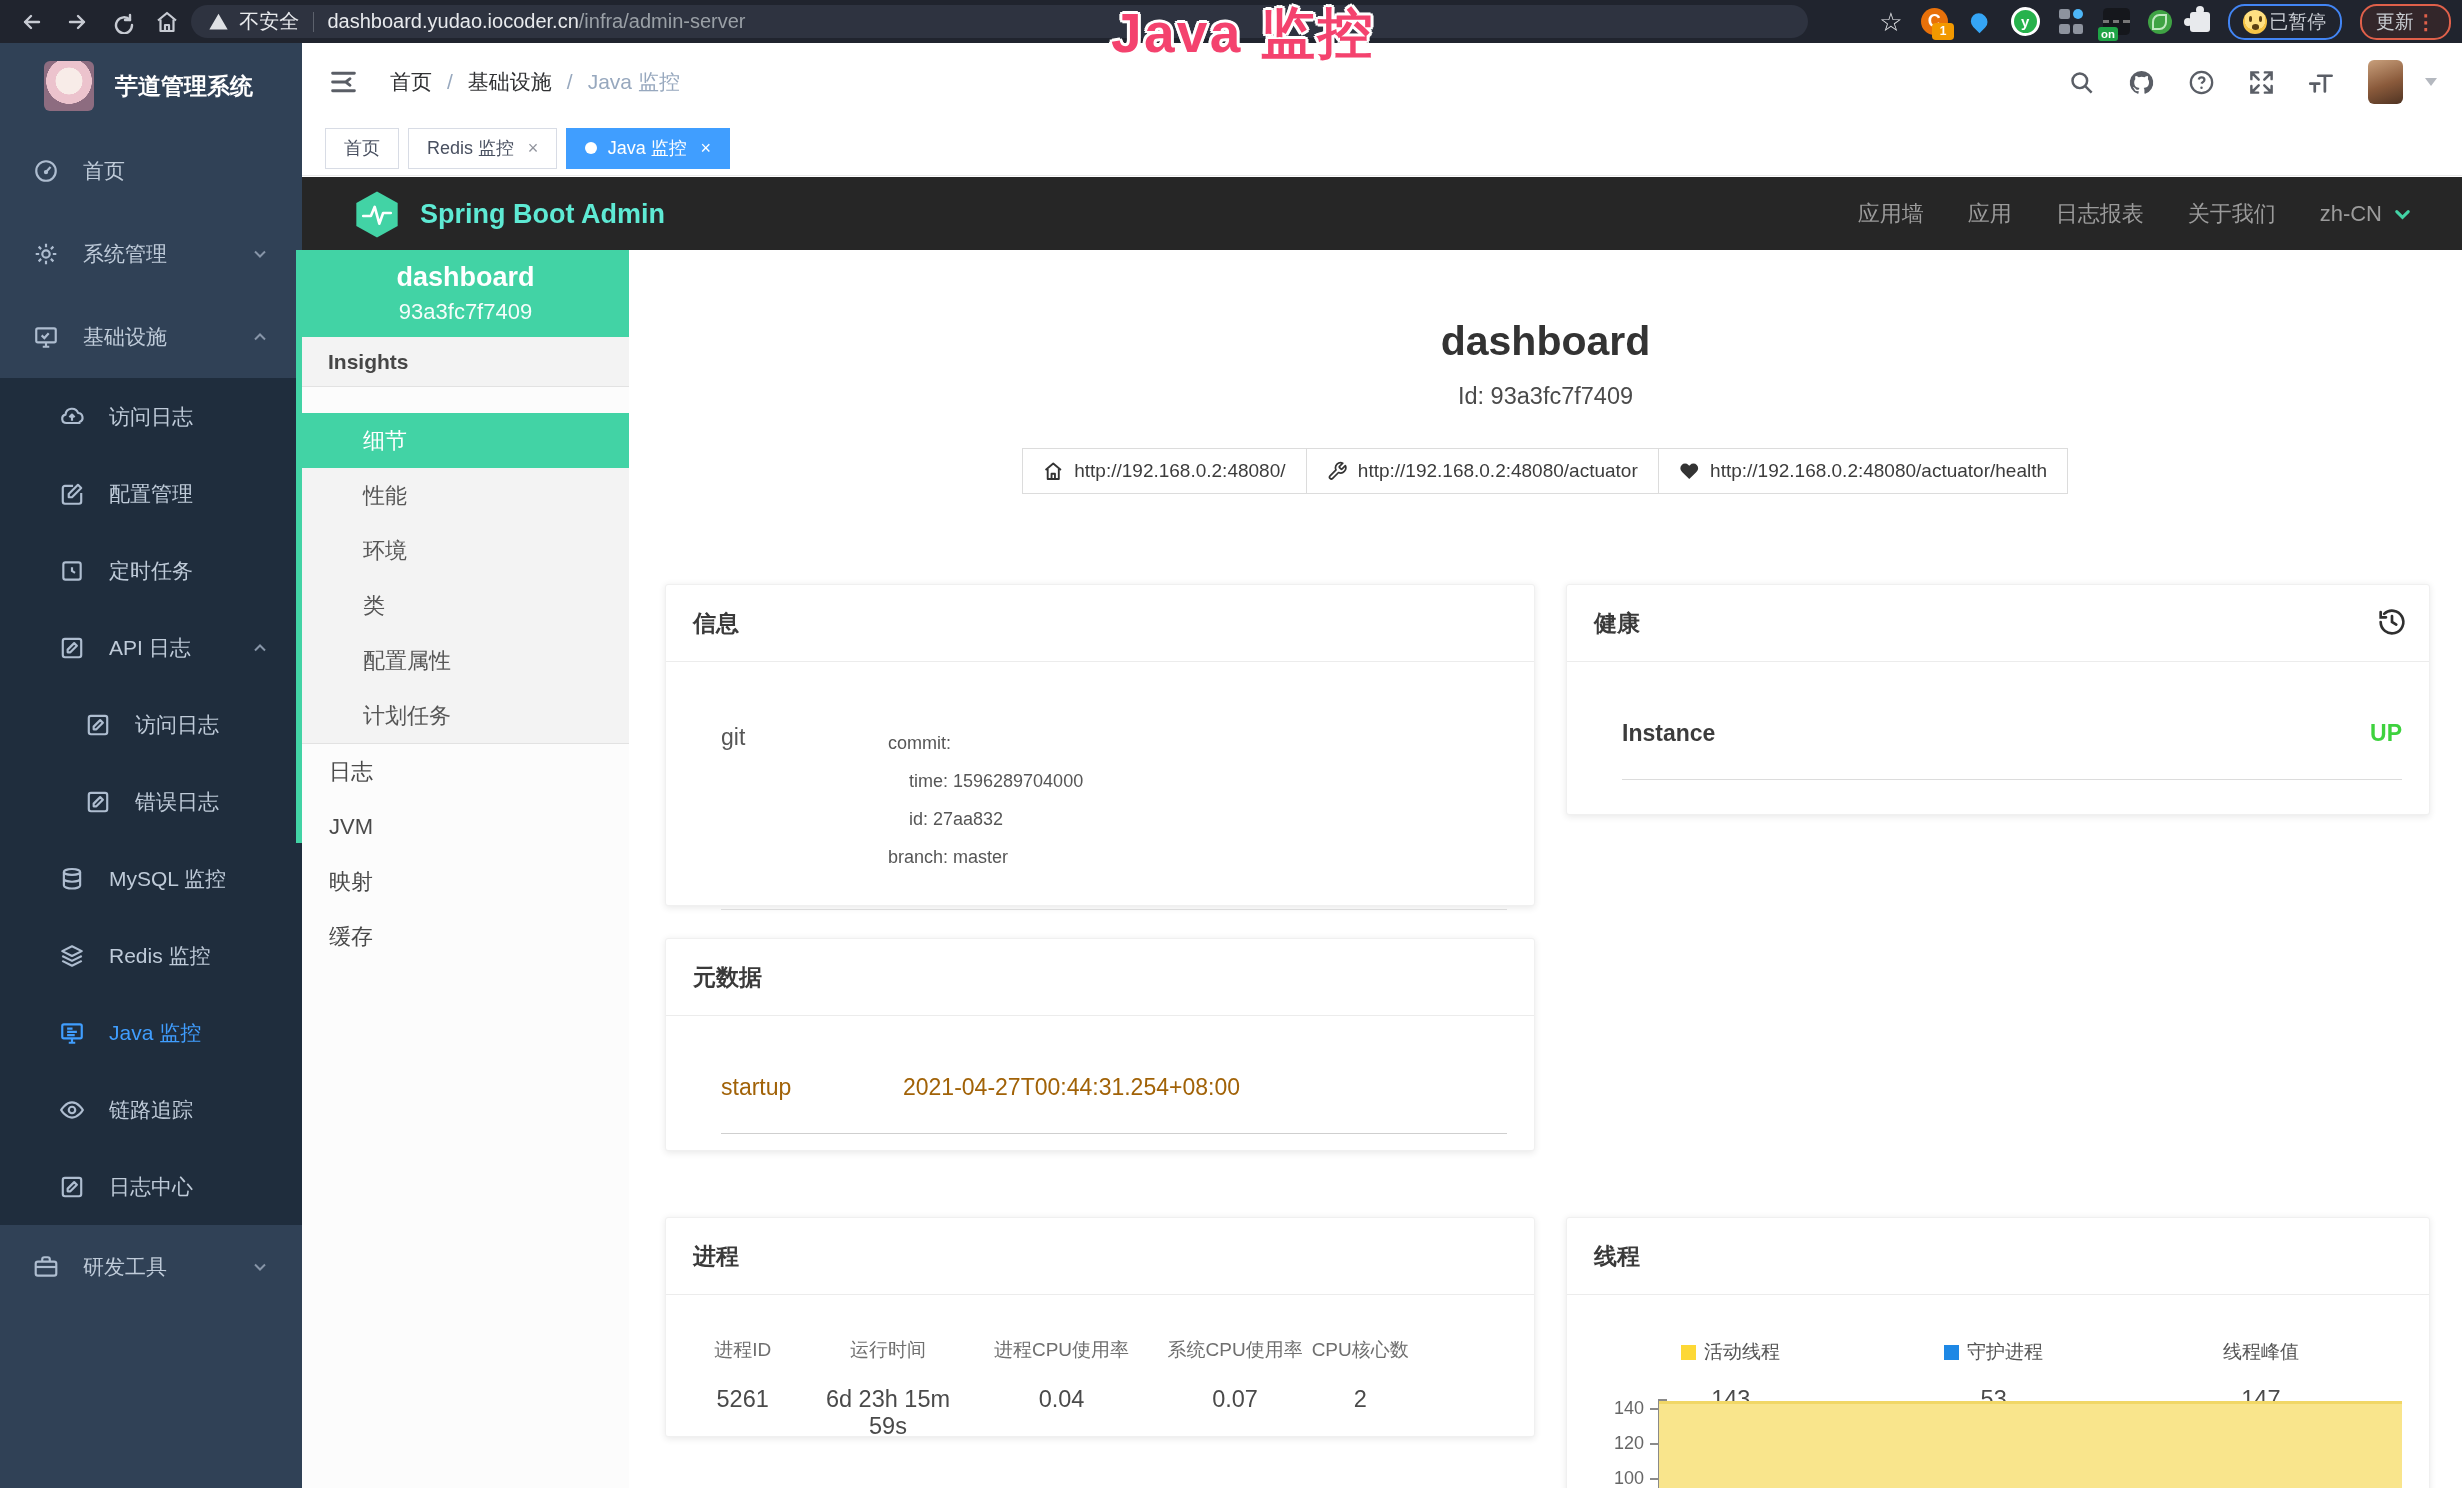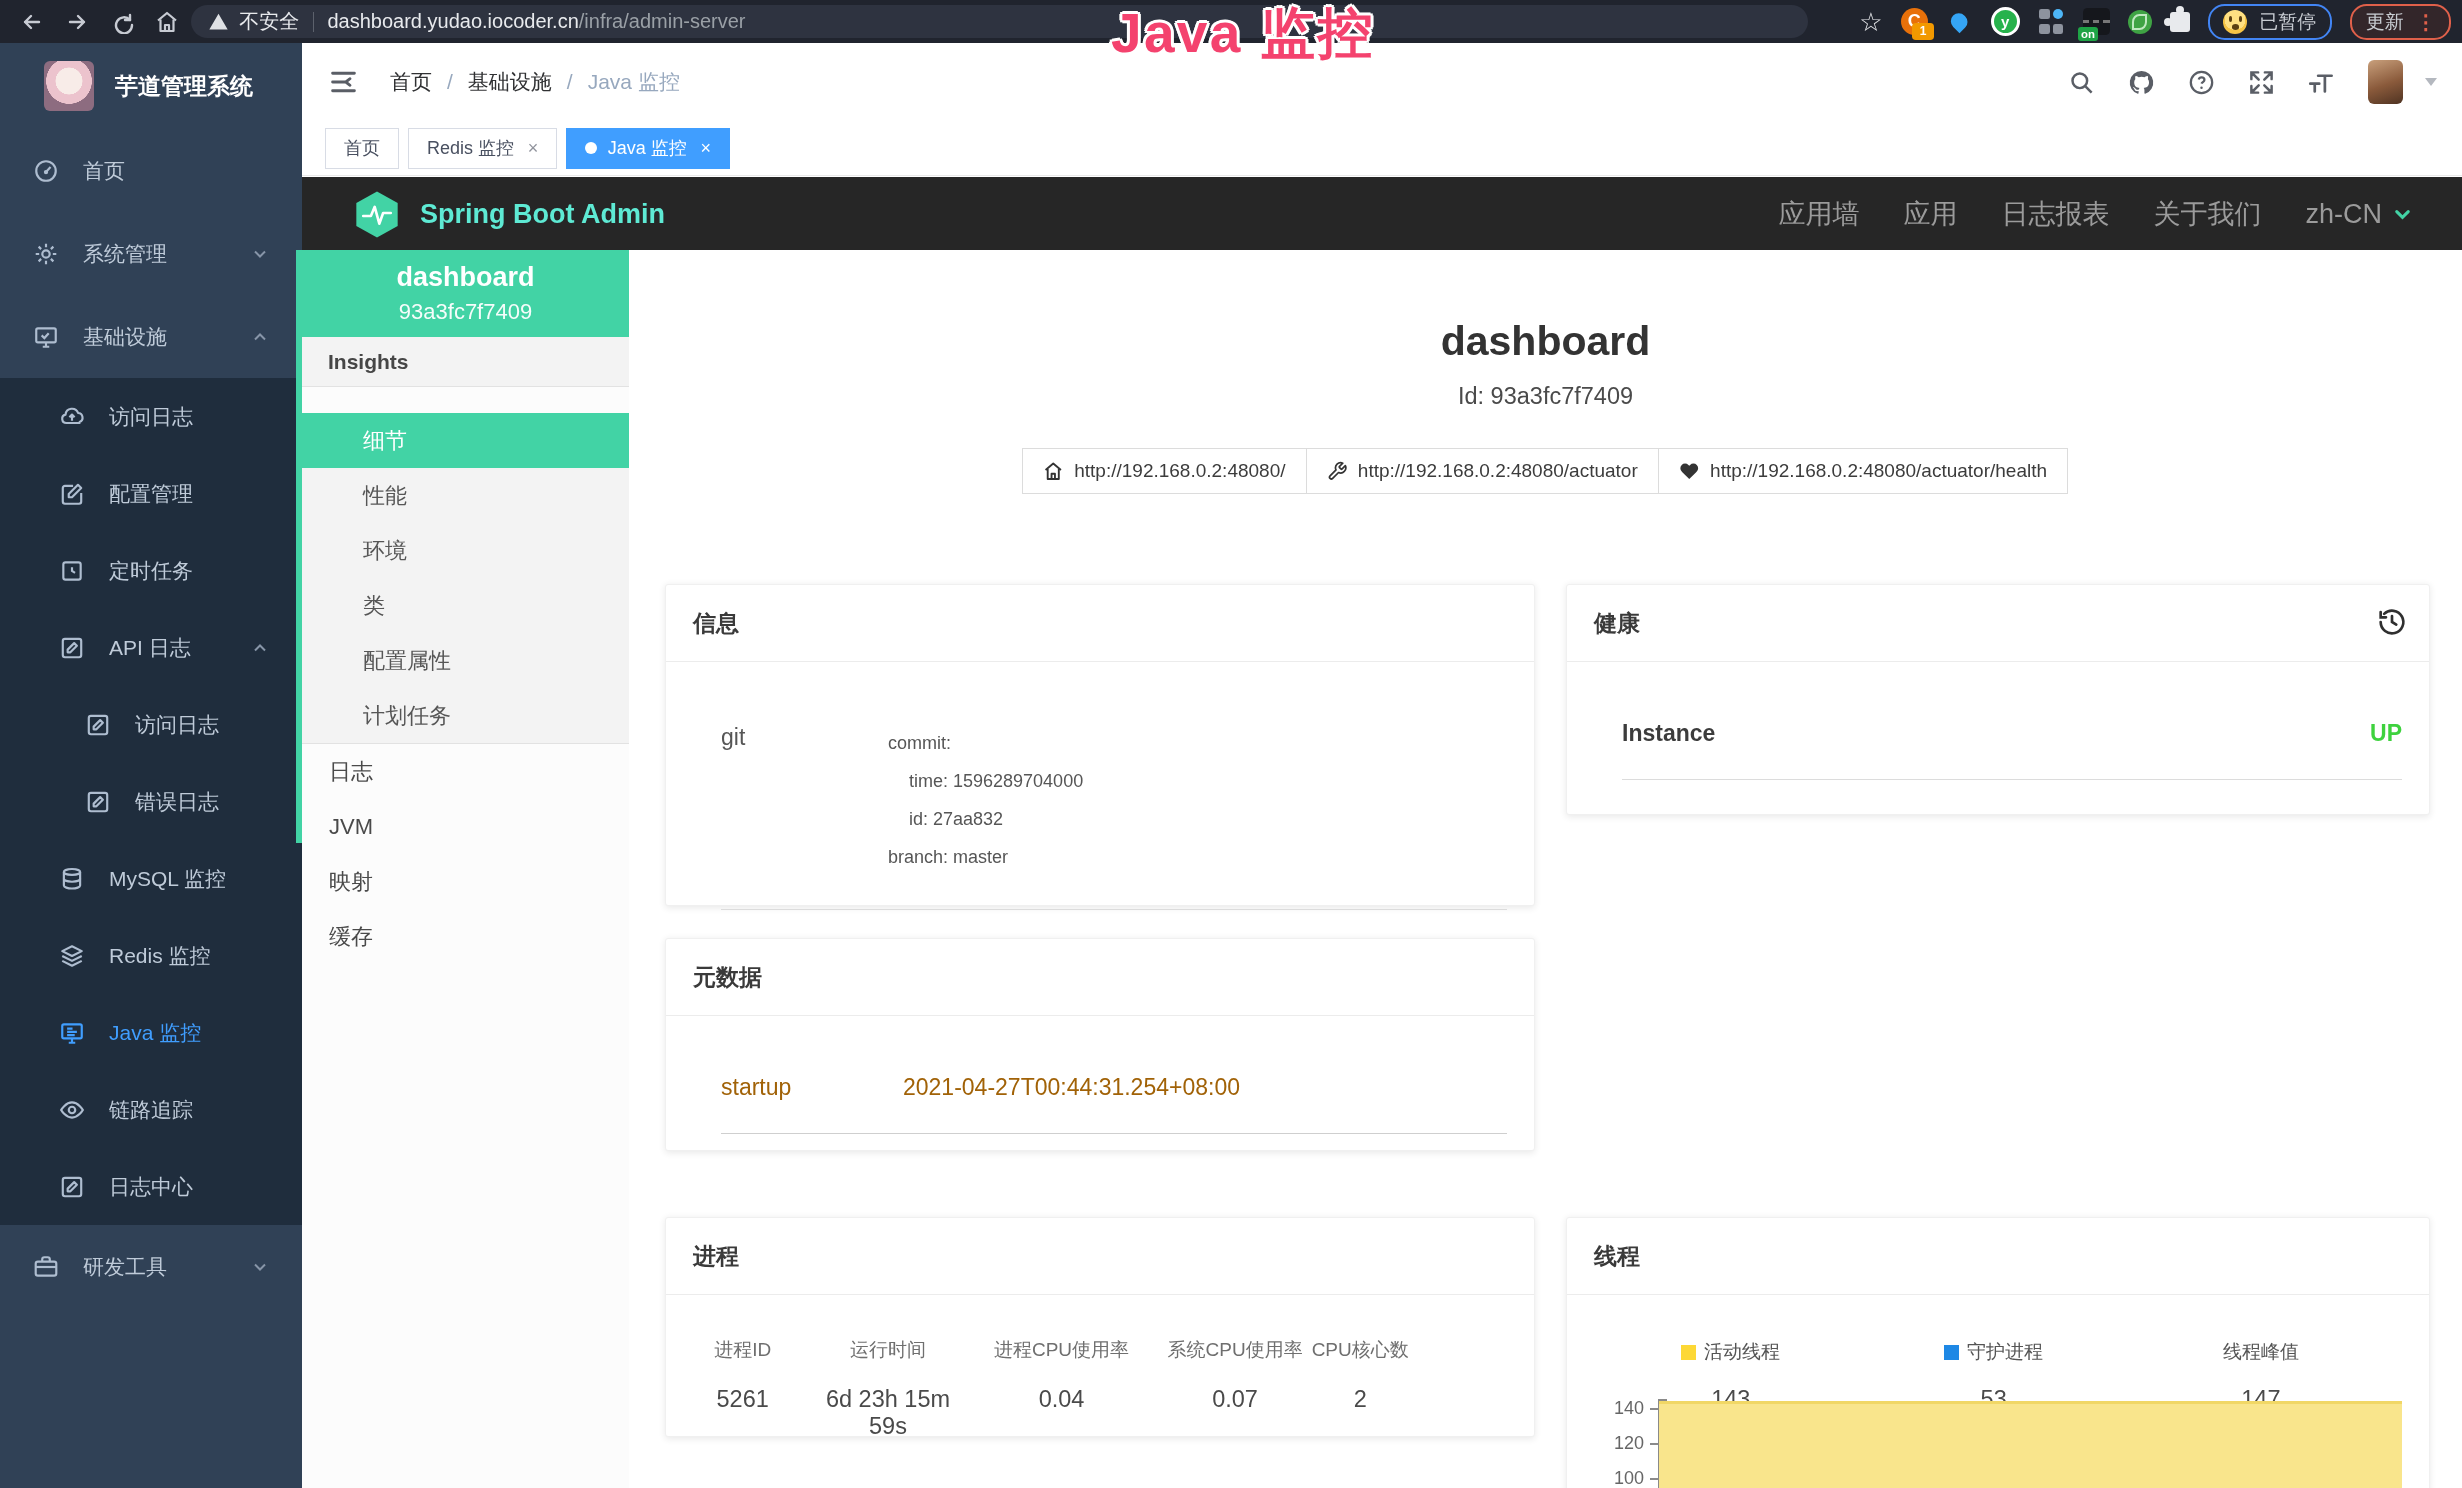--- a/index.html
+++ b/index.html
@@ -29,21 +29,21 @@
   .ext-grid i.dotb{background:#4db6f7;border-radius:50%;}
   .ext-on{background:#15171c;flex-direction:row;gap:3.8px;justify-content:center;border-radius:4.6px;}
   .ext-on i{width:16.7px;height:2.3px;background:#777;}
   .badge-on{position:absolute;left:-4.6px;bottom:-6px;background:#1ea446;color:#fff;font-size:11.4px;font-weight:bold;
             border-radius:3px;padding:0.8px 3px;}
   .ext-leaf{background:#3fa344;border-radius:50%;width:24px;height:24px;}
   .ext-leaf i{width:12px;height:12px;border:2.3px solid #bfe8c0;border-radius:50% 0;display:block;margin:4.6px;}
   .puzzle{width:20px;height:20px;background:#e8eaed;border-radius:3px;position:relative;}
   .puzzle::before{content:"";position:absolute;top:-6px;left:6px;width:8.3px;height:8.3px;background:#e8eaed;border-radius:50%;}
   .puzzle::after{content:"";position:absolute;left:-6px;top:6px;width:8.3px;height:8.3px;background:#e8eaed;border-radius:50%;}
-  .pill{display:flex;align-items:center;gap:12px;height:32px;border-radius:16.7px;padding:0 13.7px;font-size:19px;}
+  .pill{display:flex;align-items:center;gap:2px;height:32px;border-radius:16.7px;padding:0 13.7px;font-size:19px;}
   .pill-paused{border:2.3px solid #4285f4;color:#c8ccd2;}
   .face{width:24px;height:24px;border-radius:50%;background:radial-gradient(circle at 50% 40%,#ffe082 55%,#f6c445 56%);position:relative;}
   .face::before{content:"";position:absolute;left:5.3px;top:6.8px;width:3.8px;height:5.3px;background:#5c4012;border-radius:50%;box-shadow:10px 0 0 #5c4012;}
   .face::after{content:"";position:absolute;left:8.3px;top:14.4px;width:7.6px;height:6px;background:#5c4012;border-radius:50%;}
   .pill-update{border:2.3px solid #e0604a;color:#c8ccd2;background:#33262a;}
   .vdots{color:#e0604a;font-size:20px;font-weight:bold;letter-spacing:0;line-height:1;}
 
   
   .annotation{position:absolute;left:1111px;top:-3px;z-index:60;font-size:55px;font-weight:bold;letter-spacing:2.3px;
     color:#f4426e;text-shadow:-3px 0 0 #fff,3px 0 0 #fff,0 -3px 0 #fff,0 3px 0 #fff,-2.3px -2.3px 0 #fff,2.3px 2.3px 0 #fff,-2.3px 2.3px 0 #fff,2.3px -2.3px 0 #fff;}
@@ -83,21 +83,21 @@
        font-size:18px;color:#495060;}
   .tab .dot{width:12px;height:12px;border-radius:50%;background:#fff;margin-right:10.6px;}
   .tab .x{margin-left:13.7px;font-size:18px;color:#90939c;}
   .tab.active{background:#409eff;border-color:#409eff;color:#fff;}
   .tab.active .x{color:#fff;}
 
   
   .sba-header{position:absolute;left:302px;top:177px;width:2161px;height:74px;background:#262626;display:flex;align-items:center;}
   .hex{margin-left:52px;width:46px;height:49px;}
   .sba-title{margin-left:20px;font-size:27px;font-weight:bold;color:#5eead4;}
-  .sba-nav{margin-left:auto;display:flex;align-items:center;gap:44px;padding-right:49px;font-size:27px;color:#9b9b9b;}
+  .sba-nav{margin-left:auto;display:flex;align-items:center;gap:44px;padding-right:49px;font-size:22px;color:#9b9b9b;}
   .lang{display:flex;align-items:center;gap:9px;}
   .lang .gchev{width:23px;height:23px;color:#42d3a5;}
 
   
   .green-strip{position:absolute;left:296px;top:250px;width:6px;height:593px;background:#42d3a5;}
   .sba-side{position:absolute;left:302px;top:250px;width:328px;height:1238px;background:#fcfcfc;border-right:0.8px solid #ededed;box-sizing:border-box;}
   .inst-head{height:87px;background:#42d3a5;color:#fff;display:flex;flex-direction:column;justify-content:center;text-align:center;gap:6px;}
   .inst-name{font-size:27px;font-weight:bold;}
   .inst-id{font-size:22px;color:rgba(255,255,255,.95);}
   .group-head{height:49px;background:#f3f3f3;border-bottom:0.8px solid #e2e2e2;display:flex;align-items:center;

